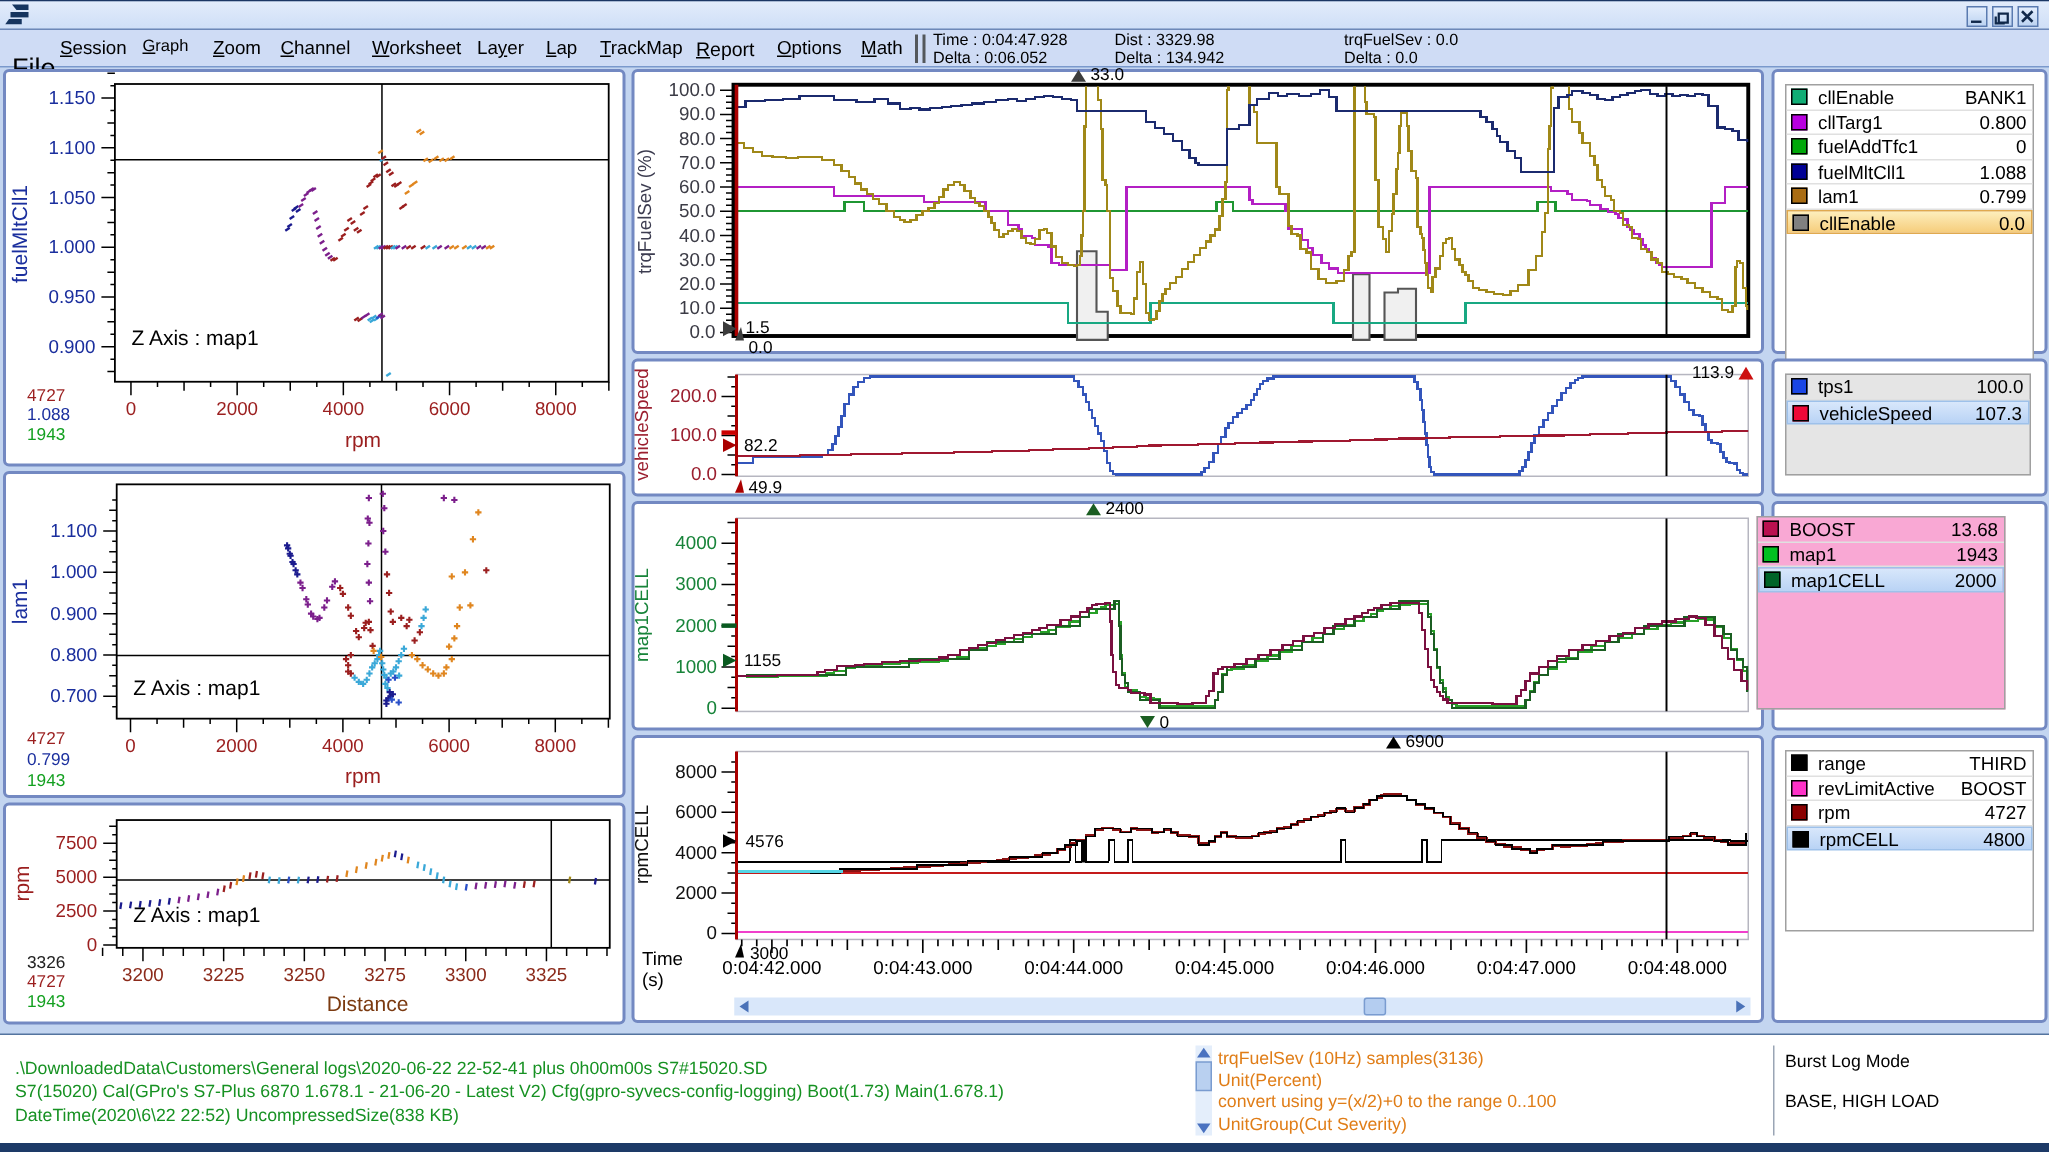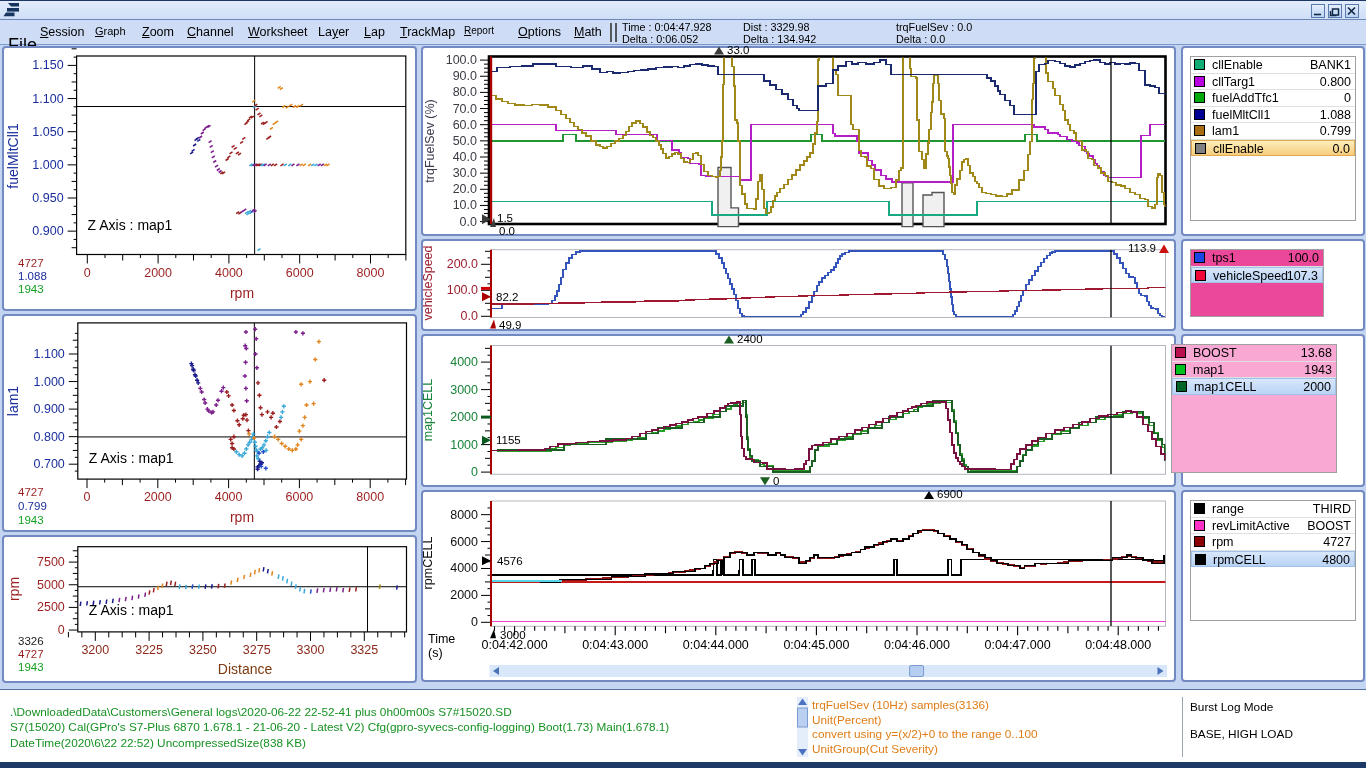--- a/index.html
+++ b/index.html
@@ -31,21 +31,21 @@
 <div class="abs" style="left:0;top:20px;width:1366px;height:25px;background:#cfdcf5;border-bottom:1px solid #7a99cc">
 <div class="abs" style="left:8px;top:15px;font-size:18px;color:#000"><span style="text-decoration:underline">F</span>ile</div>
 <div class="abs" style="left:40px;top:5px;font-size:12.5px;color:#000"><span style="text-decoration:underline">S</span>ession</div>
 <div class="abs" style="left:95px;top:5px;font-size:11px;color:#000"><span style="text-decoration:underline">G</span>raph</div>
 <div class="abs" style="left:142px;top:5px;font-size:12.5px;color:#000"><span style="text-decoration:underline">Z</span>oom</div>
 <div class="abs" style="left:187px;top:5px;font-size:12.5px;color:#000"><span style="text-decoration:underline">C</span>hannel</div>
 <div class="abs" style="left:248px;top:5px;font-size:12.5px;color:#000"><span style="text-decoration:underline">W</span>orksheet</div>
 <div class="abs" style="left:318px;top:5px;font-size:12.5px;color:#000">La<span style="text-decoration:underline">y</span>er</div>
 <div class="abs" style="left:364px;top:5px;font-size:12.5px;color:#000"><span style="text-decoration:underline">L</span>ap</div>
 <div class="abs" style="left:400px;top:5px;font-size:12.5px;color:#000"><span style="text-decoration:underline">T</span>rackMap</div>
-<div class="abs" style="left:464px;top:5px;font-size:10px;color:#000"><span style="text-decoration:underline">R</span>eport</div>
+<div class="abs" style="left:464px;top:5px;font-size:13px;color:#000"><span style="text-decoration:underline">R</span>eport</div>
 <div class="abs" style="left:518px;top:5px;font-size:12.5px;color:#000"><span style="text-decoration:underline">O</span>ptions</div>
 <div class="abs" style="left:574px;top:5px;font-size:12.5px;color:#000"><span style="text-decoration:underline">M</span>ath</div>
 <div class="abs" style="left:610px;top:3px;width:2px;height:19px;background:#54585c"></div>
 <div class="abs" style="left:615px;top:3px;width:2px;height:19px;background:#54585c"></div>
 <div class="abs" style="left:622px;top:2px;font-size:10.8px;color:#000;line-height:11.5px">Time : 0:04:47.928<br>Delta : 0:06.052</div>
 <div class="abs" style="left:743px;top:2px;font-size:10.8px;color:#000;line-height:11.5px">Dist : 3329.98<br>Delta : 134.942</div>
 <div class="abs" style="left:896px;top:2px;font-size:10.8px;color:#000;line-height:11.5px">trqFuelSev : 0.0<br>Delta : 0.0</div>
 </div>
 <div class="panel" style="left:2px;top:46px;width:415px;height:265px"></div>
 <svg class="abs" width="415" height="265" style="left:2px;top:46px" viewBox="0 0 415 265">
@@ -508,21 +508,21 @@
     <text x="596.6" y="159.3" font-size="12.5" fill="#000" text-anchor="middle">0:04:47.000</text>
     <text x="697.2" y="159.3" font-size="12.5" fill="#000" text-anchor="middle">0:04:48.000</text>
     <text x="7" y="153" font-size="12.5" fill="#000">Time</text>
     <text x="7" y="167" font-size="12.5" fill="#000">(s)</text>
     <rect x="68.5" y="175" width="677.5" height="12" fill="#d9e7fa"></rect>
     <path d="M78.0,177 l-6,4 l6,4 z" fill="#4a72b8"></path>
     <path d="M736.5,177 l6,4 l-6,4 z" fill="#4a72b8"></path>
     <rect x="488.6" y="175.5" width="14" height="11" fill="#b4cdf0" stroke="#7a9cd0" stroke-width="1" rx="1.5"></rect>
   </svg>
 <div class="panel" style="left:1181px;top:46px;width:184px;height:190px"></div>
-<div class="abs" style="left:1190px;top:56px;width:166px;height:165px;border:1px solid #a0a0a0;background:#fff">
+<div class="abs" style="left:1190px;top:56px;width:166px;height:193px;border:1px solid #a0a0a0;background:#fff">
     <div style="position:relative;height:16.5px;border-bottom:1px solid #e0e0e0;font-size:12.5px;color:#000">
       <span style="position:absolute;left:3px;top:2px;width:11px;height:11px;background:#10ad75;border:1px solid #000"></span>
       <span style="position:absolute;left:21px;top:1px">cllEnable</span>
       <span style="position:absolute;right:4px;top:1px">BANK1</span>
     </div>
     <div style="position:relative;height:16.5px;border-bottom:1px solid #e0e0e0;font-size:12.5px;color:#000">
       <span style="position:absolute;left:3px;top:2px;width:11px;height:11px;background:#b800e0;border:1px solid #000"></span>
       <span style="position:absolute;left:21px;top:1px">cllTarg1</span>
       <span style="position:absolute;right:4px;top:1px">0.800</span>
     </div>
@@ -541,21 +541,21 @@
       <span style="position:absolute;left:21px;top:1px">lam1</span>
       <span style="position:absolute;right:4px;top:1px">0.799</span>
     </div>
     <div style="position:relative;height:16.5px;background:linear-gradient(#fdeebc,#f6cd7c);border:1px solid #e0a94f;font-size:12.5px;color:#000">
       <span style="position:absolute;left:3px;top:2px;width:11px;height:11px;background:#808080;border:1px solid #000"></span>
       <span style="position:absolute;left:21px;top:1px">cllEnable</span>
       <span style="position:absolute;right:4px;top:1px">0.0</span>
     </div>
   </div>
 <div class="panel" style="left:1181px;top:239px;width:184px;height:92px"></div>
-<div class="abs" style="left:1190px;top:249px;width:134px;height:68px;border:1px solid #a0a0a0;background:#ec4899">
+<div class="abs" style="left:1190px;top:249px;width:164px;height:68px;border:1px solid #a0a0a0;background:#e5e5e5">
     <div style="position:relative;height:16.5px;border-bottom:1px solid #e0e0e0;font-size:12.5px;color:#000">
       <span style="position:absolute;left:3px;top:2px;width:11px;height:11px;background:#1a46e6;border:1px solid #000"></span>
       <span style="position:absolute;left:21px;top:1px">tps1</span>
       <span style="position:absolute;right:4px;top:1px">100.0</span>
     </div>
     <div style="position:relative;height:16.5px;background:linear-gradient(#d8e7fb,#b9d3f5);border:1px solid #9ec1ea;font-size:12.5px;color:#000">
       <span style="position:absolute;left:3px;top:2px;width:11px;height:11px;background:#ef0838;border:1px solid #000"></span>
       <span style="position:absolute;left:21px;top:1px">vehicleSpeed</span>
       <span style="position:absolute;right:4px;top:1px">107.3</span>
     </div>

